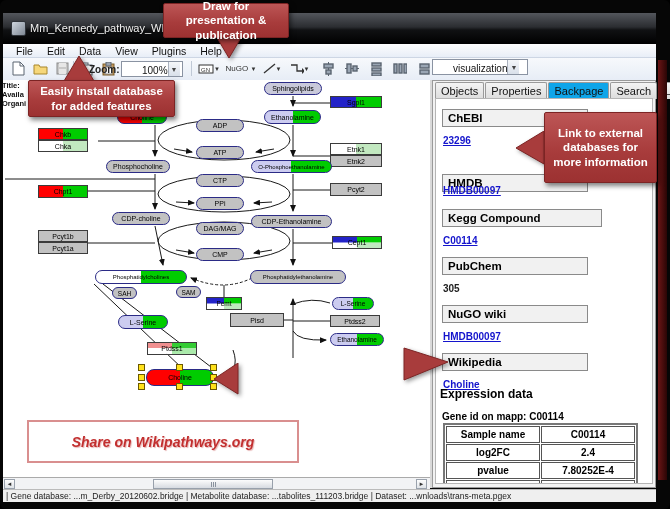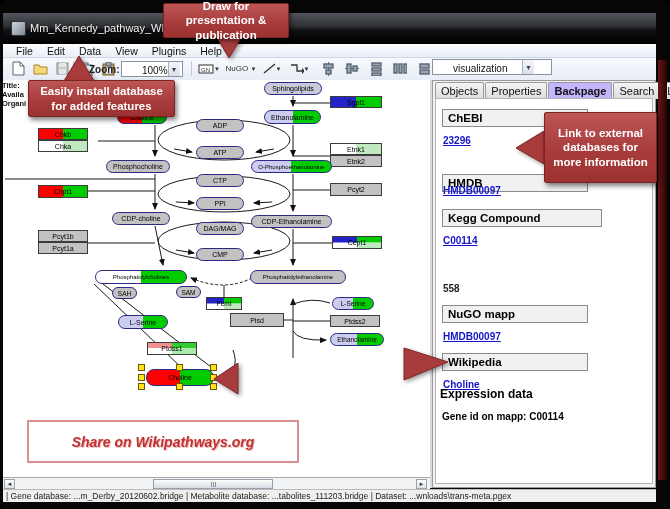--- a/index.html
+++ b/index.html
@@ -33,26 +33,26 @@
   .c-lg{background:linear-gradient(90deg,#ccccf0 50%,#00cc00 50%);}
   .c-wg{background:linear-gradient(90deg,#ffffff 50%,#00cc00 50%);}
   .c-bg{background:linear-gradient(90deg,#2323c8 50%,#00cc00 50%);color:#000;}
   .c-wlg{background:linear-gradient(90deg,#ffffff 50%,#c2e8c0 50%);}
   .c-bwg{background:linear-gradient(90deg,#2323c8 50%,#00cc00 50%) no-repeat top/100% 50%,linear-gradient(90deg,#ffffff 50%,#bfe8bf 50%) no-repeat bottom/100% 50%;}
   .c-rwg{background:linear-gradient(90deg,#f09090 50%,#33cc33 50%) no-repeat top/100% 46%,linear-gradient(90deg,#ffffff 50%,#aaeaaa 50%) no-repeat bottom/100% 54%;}
   .sm{font-size:6px;}
   .xs{font-size:6.5px;}
   .handle{position:absolute;width:7px;height:7px;background:#ffe11a;border:1px solid #6b5800;z-index:8;box-sizing:border-box;}
   
-  #viz-combo{left:432px;top:59px;width:120px;height:16px;}
+  #viz-combo{left:432px;top:59px;width:96px;height:16px;}
   #splitter{left:430px;top:80px;width:2px;height:408px;background:#d9d9d9;}
   #panel{left:432px;top:80px;width:224px;height:408px;background:#f2f2f2;border:1px solid #9a9a9a;box-sizing:border-box;}
   #tabs{position:absolute;left:2px;top:1px;display:flex;}
   .tab{font-size:11px;color:#111;background:linear-gradient(#f4f4f4,#dcdcdc);border:1px solid #9a9a9a;border-bottom:none;padding:2px 5px;margin-right:1px;border-radius:2px 2px 0 0;}
-  .tab.active{background:#c4b5fd;font-weight:bold;position:relative;top:0;}
+  .tab.active{background:#0ea5e9;font-weight:normal;position:relative;top:0;}
   #panel-body{position:absolute;left:2px;top:17px;width:218px;height:386px;background:#fff;border:1px solid #b5b5b5;box-sizing:border-box;overflow:hidden;padding-left:8px;}
   .sect-h{position:absolute;left:6px;width:146px;height:18px;background:#f1f1f1;border:1px solid #8a8a8a;font-size:11.5px;font-weight:bold;color:#000;display:flex;align-items:center;padding-left:5px;box-sizing:border-box;}
   .sect-h.wide{width:160px;}
   .sect-v{position:absolute;left:7px;font-size:10px;font-weight:bold;}
   .lnk{color:#1414cc;text-decoration:underline;}
   .plain{color:#222;}
   #expr-title{position:absolute;left:4px;top:288px;font-size:12px;font-weight:bold;color:#000;}
   #geneid{position:absolute;left:6px;top:312px;font-size:10px;font-weight:bold;color:#000;}
   #expr-table{position:absolute;left:7px;top:324px;border:2px solid #777;border-collapse:separate;border-spacing:1px;background:#fff;}
   #expr-table td{border:1px solid #555;font-size:10px;font-weight:bold;text-align:center;padding:2px 6px;min-width:80px;color:#000;}
@@ -295,27 +295,48 @@
       <span class="tab">Search</span>
       <span class="tab">Legend</span>
     </div>
     <div id="panel-body">
       <div class="sect-h" style="top:10px">ChEBI</div>
       <div class="sect-v lnk" style="top:36px">23296</div>
       <div class="sect-h" style="top:75px">HMDB</div>
       <div class="sect-v lnk" style="top:86px">HMDB00097</div>
       <div class="sect-h wide" style="top:110px">Kegg Compound</div>
       <div class="sect-v lnk" style="top:136px">C00114</div>
-      <div class="sect-v plain" style="top:184px">558</div>
-      <div class="sect-h" style="top:206px">NuGO mapp</div>
+      <div class="sect-h" style="top:158px">PubChem</div>
+      <div class="sect-v plain" style="top:184px">305</div>
+      <div class="sect-h" style="top:206px">NuGO wiki</div>
       <div class="sect-v lnk" style="top:232px">HMDB00097</div>
       <div class="sect-h" style="top:254px">Wikipedia</div>
       <div class="sect-v lnk" style="top:280px">Choline</div>
       <div id="expr-title">Expression data</div>
       <div id="geneid">Gene id on mapp: C00114</div>
+      <table id="expr-table">
+        <tbody>
+            <tr>
+              <td>Sample name</td>
+              <td>C00114</td>
+            </tr>
+        <tr>
+              <td>log2FC</td>
+              <td>2.4</td>
+            </tr>
+        <tr>
+              <td>pvalue</td>
+              <td>7.80252E-4</td>
+            </tr>
+        <tr>
+              <td>type</td>
+              <td>met</td>
+            </tr>
+      </tbody>
+        </table>
     </div>
   </div>
 
   <div class="abs" id="hscroll">
     <div class="sb-btn" style="left:1px">◄</div>
     <div id="sb-thumb">
         <i></i>
         <i></i>
         <i></i>
       </div>

